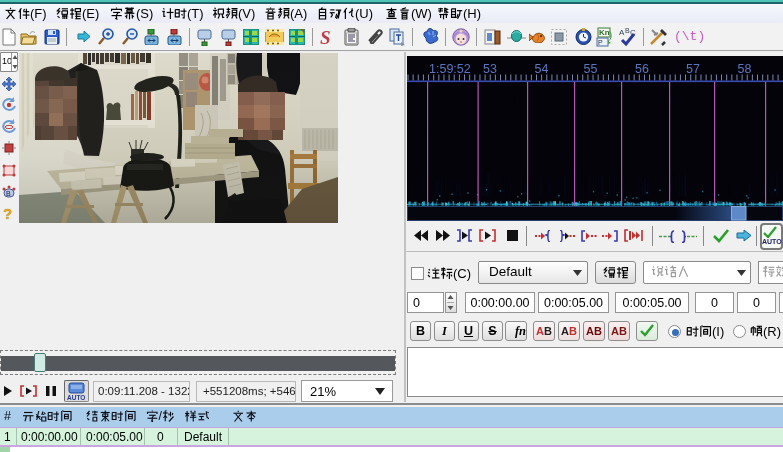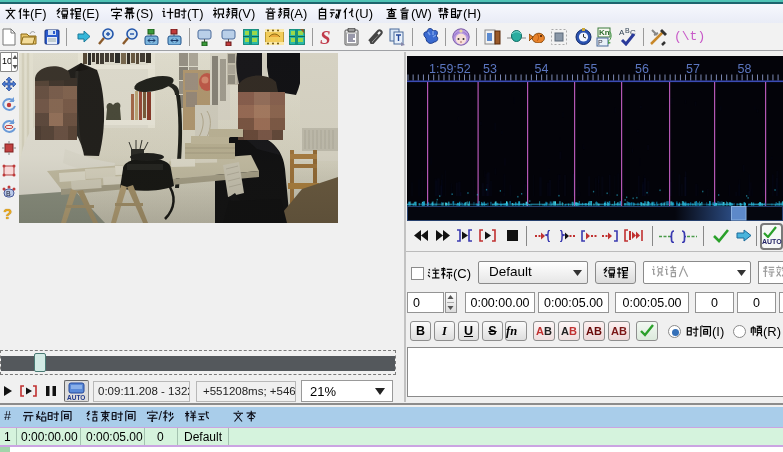--- a/index.html
+++ b/index.html
@@ -1214,21 +1214,21 @@
 <div class="a" style="left:465px;top:292px;width:70px;height:21px;background:#fff;border:1px solid #949494;font-size:12.5px;text-align:center;padding-top:2.5px">0:00:00.00</div>
 <div class="a" style="left:538px;top:292px;width:71px;height:21px;background:#fff;border:1px solid #949494;font-size:12.5px;text-align:center;padding-top:2.5px">0:00:05.00</div>
 <div class="a" style="left:615px;top:292px;width:74px;height:21px;background:#fff;border:1px solid #949494;font-size:12.5px;text-align:center;padding-top:2.5px">0:00:05.00</div>
 <div class="a" style="left:695px;top:292px;width:39px;height:21px;background:#fff;border:1px solid #949494;font-size:12.5px;text-align:center;padding-top:2.5px">0</div>
 <div class="a" style="left:737px;top:292px;width:39px;height:21px;background:#fff;border:1px solid #949494;font-size:12.5px;text-align:center;padding-top:2.5px">0</div>
 <div class="a" style="left:779px;top:292px;width:10px;height:21px;background:#fff;border:1px solid #949494;font-size:12.5px;text-align:center;padding-top:2.5px"></div>
 <div class="a" style="left:410px;width:21px;top:321px;height:20px;background:linear-gradient(#fbfbfb,#dedede);border:1px solid #8e8e8e;border-radius:3px;text-align:center;font-size:12.5px;font-weight:bold;padding-top:2px">B</div>
 <div class="a" style="left:434px;width:21px;top:321px;height:20px;background:linear-gradient(#fbfbfb,#dedede);border:1px solid #8e8e8e;border-radius:3px;text-align:center;font-size:12.5px;font-weight:bold;padding-top:2px;font-style:italic;font-family:'Liberation Serif',serif">I</div>
 <div class="a" style="left:458px;width:21px;top:321px;height:20px;background:linear-gradient(#fbfbfb,#dedede);border:1px solid #8e8e8e;border-radius:3px;text-align:center;font-size:12.5px;font-weight:bold;padding-top:2px;text-decoration:underline">U</div>
 <div class="a" style="left:482px;width:21px;top:321px;height:20px;background:linear-gradient(#fbfbfb,#dedede);border:1px solid #8e8e8e;border-radius:3px;text-align:center;font-size:12.5px;font-weight:bold;padding-top:2px;text-decoration:line-through">S</div>
-<div class="a" style="left:505px;width:22px;top:321px;height:20px;background:linear-gradient(#fbfbfb,#dedede);border:1px solid #8e8e8e;border-radius:3px;text-align:left;font-size:12.5px;font-weight:bold;padding-top:2px;font-style:italic;font-family:'Liberation Serif',serif">fn</div>
+<div class="a" style="left:505px;width:22px;top:321px;height:20px;background:linear-gradient(#fbfbfb,#dedede);border:1px solid #8e8e8e;border-radius:3px;text-align:right;font-size:12.5px;font-weight:bold;padding-top:2px;font-style:italic;font-family:'Liberation Serif',serif">fn</div>
 <div class="a" style="left:533px;top:321px;width:22px;height:20px;border:1px solid #8e8e8e;border-radius:3px;text-align:center;font-size:11px;font-weight:bold;padding-top:3px;background:linear-gradient(#fdf6f6,#eedede)"><span style="color:#c03030">A</span><span style="color:#222">B</span></div>
 <div class="a" style="left:558px;top:321px;width:22px;height:20px;border:1px solid #8e8e8e;border-radius:3px;text-align:center;font-size:11px;font-weight:bold;padding-top:3px;background:linear-gradient(#fdf6f6,#eedede)"><span style="color:#222">A</span><span style="color:#c03030">B</span></div>
 <div class="a" style="left:583px;top:321px;width:22px;height:20px;border:1px solid #8e8e8e;border-radius:3px;text-align:center;font-size:11px;font-weight:bold;padding-top:3px;background:linear-gradient(#fdf0f0,#ecd8d8)"><span style="color:#6a0a0a">AB</span></div>
 <div class="a" style="left:608px;top:321px;width:22px;height:20px;border:1px solid #8e8e8e;border-radius:3px;text-align:center;font-size:11px;font-weight:bold;padding-top:3px;background:linear-gradient(#fdf0f0,#ecd8d8)"><span style="color:#7a1515">AB</span></div>
 <div class="a" style="left:636px;top:321px;width:22px;height:20px;border:1px solid #8e8e8e;border-radius:3px;background:linear-gradient(#f2f8f2,#dceadc)"></div>
 <svg class="ab" style="left:640px;top:324px" width="14" height="13" viewBox="0 0 14 13">
     <path d="M1 7l4 4L13 1" fill="none" stroke="#2aa02a" stroke-width="2.4"></path>
   </svg>
 <div class="a" style="left:668px;top:325px;width:13px;height:13px;background:#fff;border:1px solid #8a8a8a;border-radius:50%"></div>
 <div class="a" style="left:671.5px;top:328.5px;width:7px;height:7px;background:#3570b8;border-radius:50%"></div>

